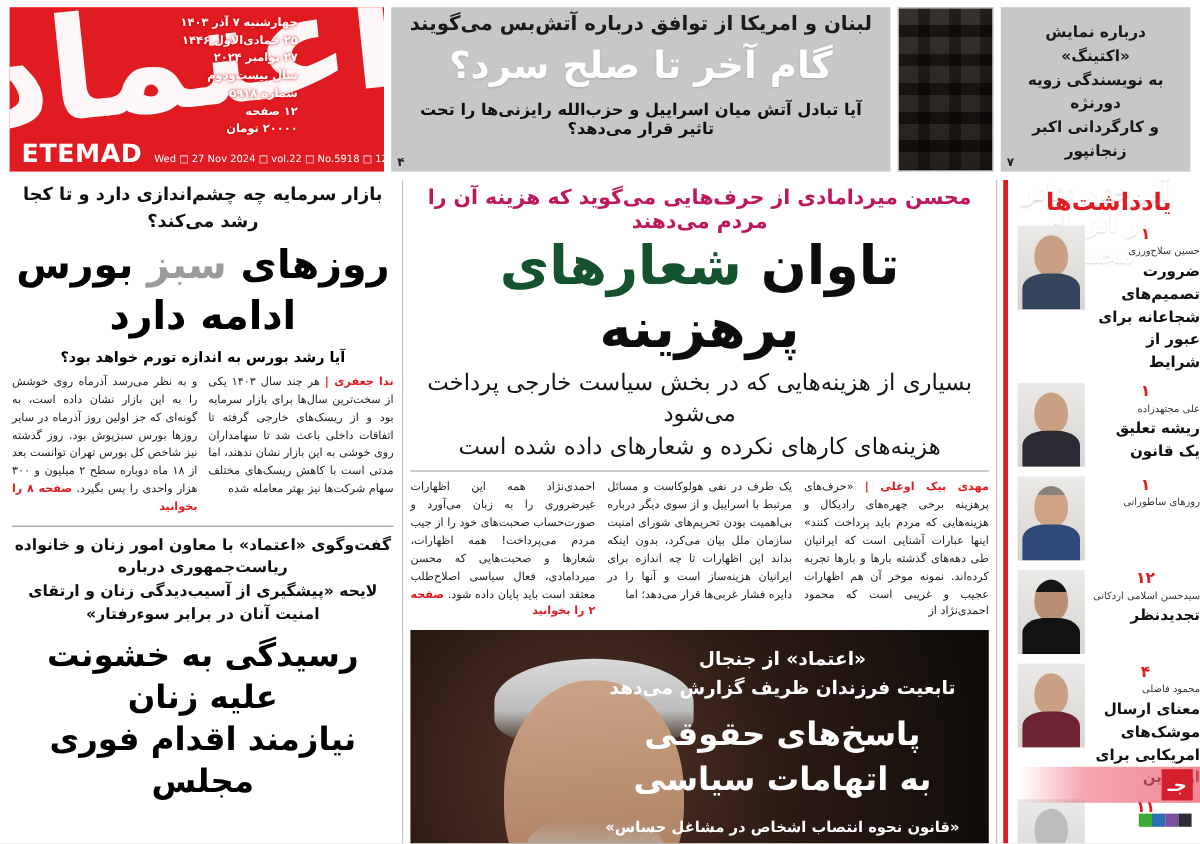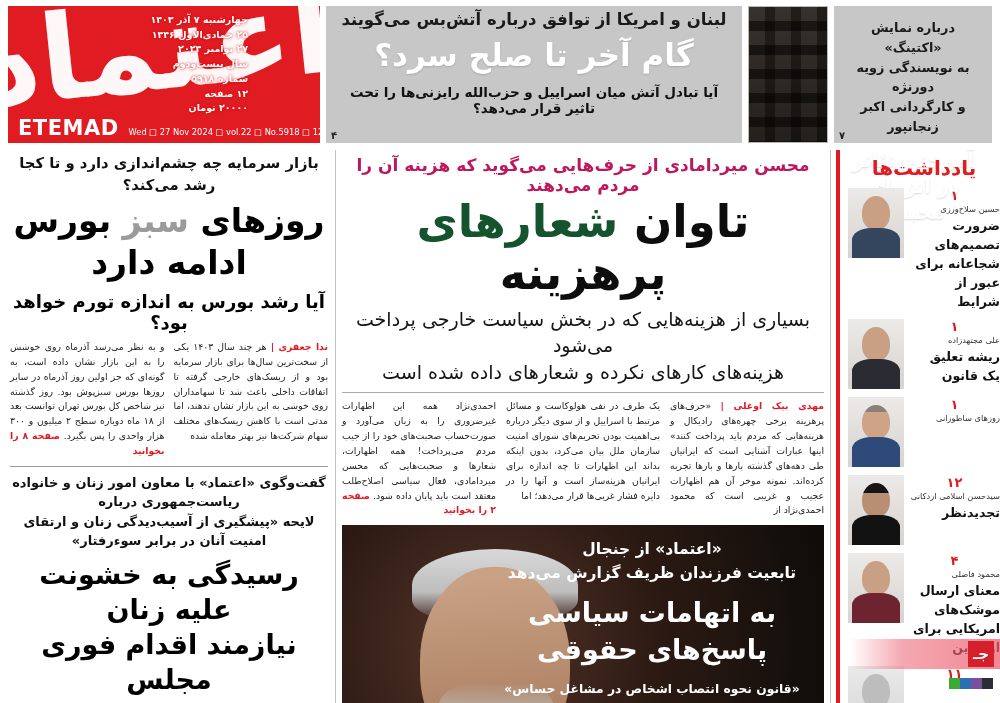--- a/index.html
+++ b/index.html
@@ -56,21 +56,21 @@
   .z-k { font-size:15.5px; font-weight:bold; line-height:1.55; }
   .z-h { font-size:27px; font-weight:bold; line-height:1.35; margin-top:10px; }
   .z-b { font-size:12.3px; font-weight:bold; line-height:1.6; margin-top:12px; }
 
   
   .leftcol { direction:rtl; text-align:center; padding:2px 2px 0; }
   .art { position:relative; }
   .a-kicker { font-size:14.8px; font-weight:bold; color:#111; line-height:1.5; }
   .bourse .a-h { font-size:33px; font-weight:bold; line-height:1.25; letter-spacing:-1px; margin-top:4px; }
   .grayw { color:#9b9b9b; }
-  .a-sub { font-size:18px; font-weight:bold; margin-top:8px; }
+  .a-sub { font-size:12px; font-weight:bold; margin-top:8px; }
   .a-body { display:flex; gap:9px; margin-top:7px; direction:rtl; text-align:justify; }
   .a-body .col { flex:1; font-size:9.3px; line-height:1.6; color:#222; }
   .hr { border-top:1px solid #9a9a9a; margin:7px 0 6px; position:relative; }
   .women .a-kicker { font-size:13px; }
   .women .a-h { font-size:27px; font-weight:bold; line-height:1.3; margin-top:6px; letter-spacing:-.5px; }
 
   
   .sidebar { border-left:4px solid #e11b22; padding:2px 2px 0 8px; direction:rtl; }
   .sb-title { color:#e11b22; font-size:20px; font-weight:bold; text-align:center; padding:4px 0 8px; }
   .s-item { display:flex; gap:5px; margin-bottom:8px; align-items:flex-start; }
@@ -197,22 +197,22 @@
         <div class="hair"></div>
         <div class="face"></div>
         <div class="beard"></div>
 
         <div class="z-overlay">
           <div class="z-k">
             <div>«اعتماد» از جنجال</div>
             <div>تابعیت فرزندان ظریف گزارش می‌دهد</div>
           </div>
           <div class="z-h">
+            <div>پاسخ‌های حقوقی</div>
             <div>به اتهامات سیاسی</div>
-            <div>پاسخ‌های حقوقی</div>
           </div>
           <div class="z-b">«قانون نحوه انتصاب اشخاص در مشاغل حساس» منجر به طرح شبهات و اتهاماتی درباره تابعیت قهری فرزندان محمدجواد ظریف شده است؛ موضوعاتی که در بهترین حالت می‌توان آنها را متکی بر سوءبرداشت یا تفسیر نادرست از قوانین امریکا دانست. این قوانین چه می‌گویند و تا چه اندازه مستدل هستند؟</div>
         </div>
 
       </div>
     </div>
 
     <div class="sidebar">
       <div class="sb-title">یادداشت‌ها</div>
 

